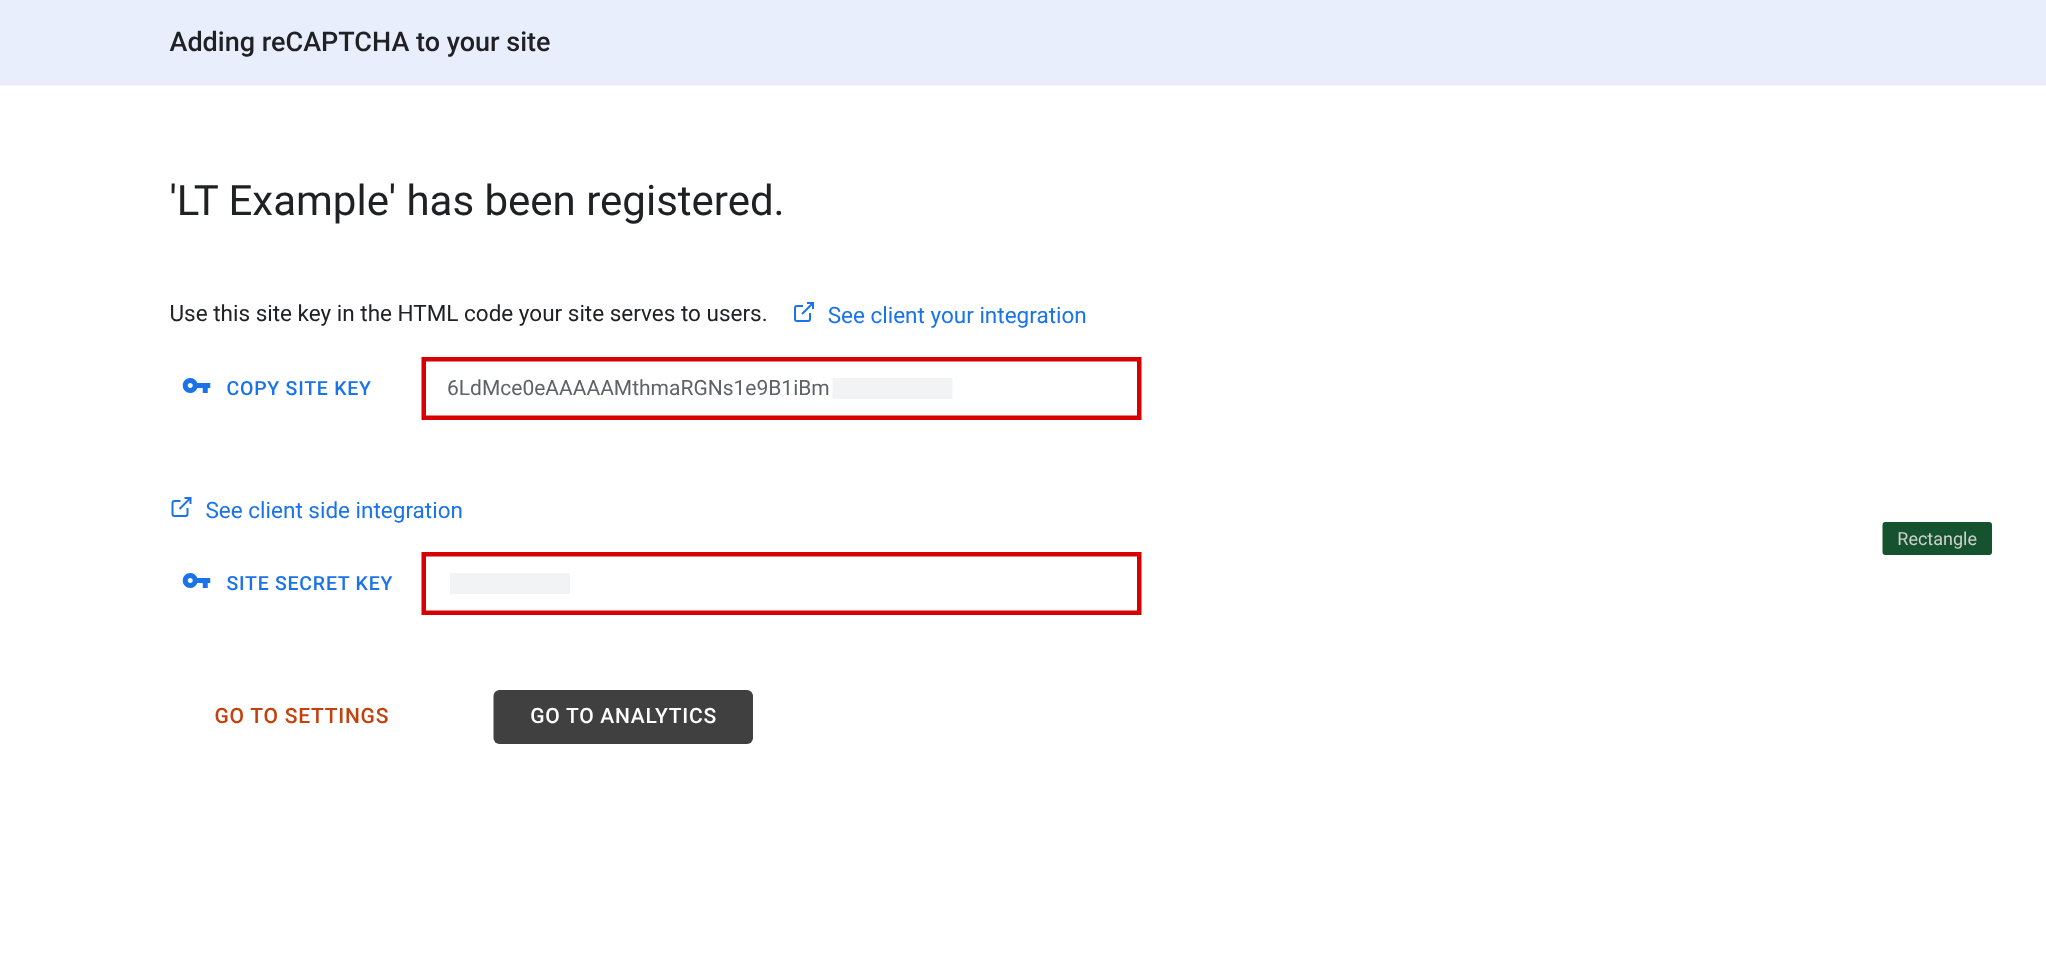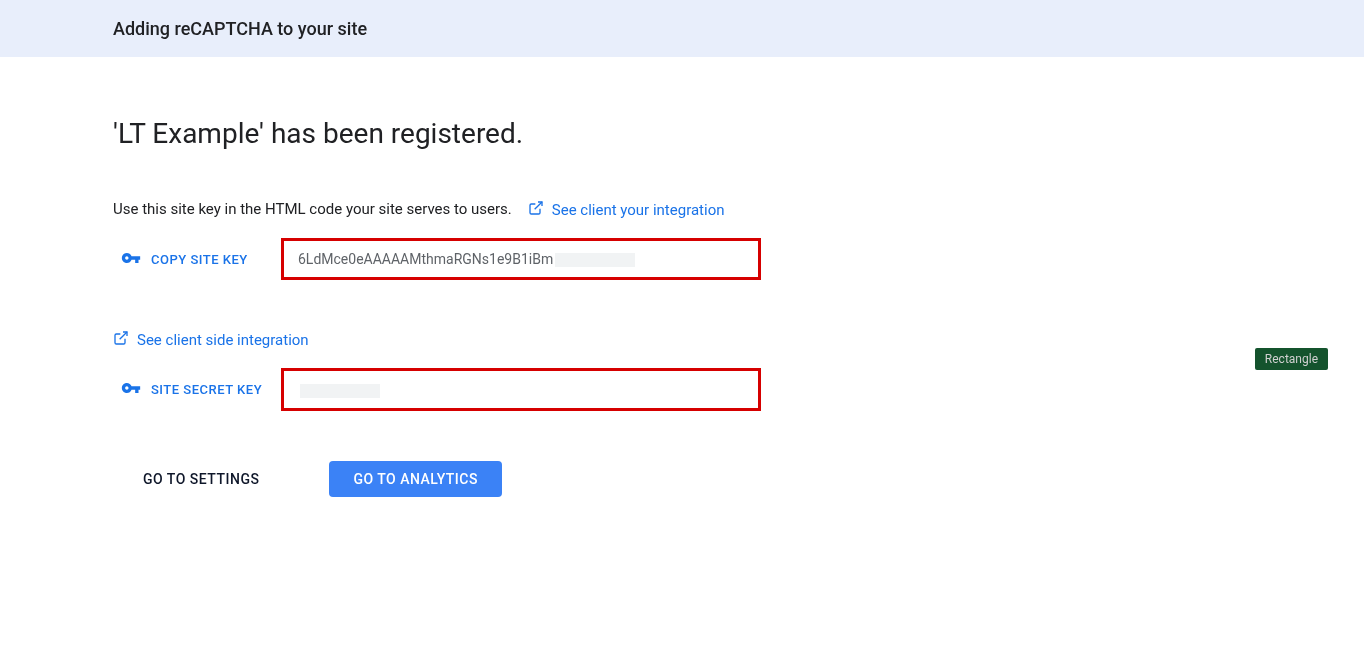--- a/index.html
+++ b/index.html
@@ -99,31 +99,31 @@
       margin-left: 2px;
     }
     .button-row {
       display: flex;
       align-items: center;
       gap: 70px;
       margin-top: 40px;
       margin-left: 30px;
     }
     .text-button {
-      color: #0f172a;
+      color: #c2410c;
       font-size: 14px;
       font-weight: 500;
       letter-spacing: 0.5px;
       cursor: pointer;
       background: none;
       border: none;
       font-family: inherit;
     }
     .primary-button {
-      background: #3b82f6;
+      background: #404040;
       color: #fff;
       font-size: 14px;
       font-weight: 500;
       letter-spacing: 0.5px;
       padding: 10px 24px;
       border: none;
       border-radius: 4px;
       cursor: pointer;
       font-family: inherit;
     }

